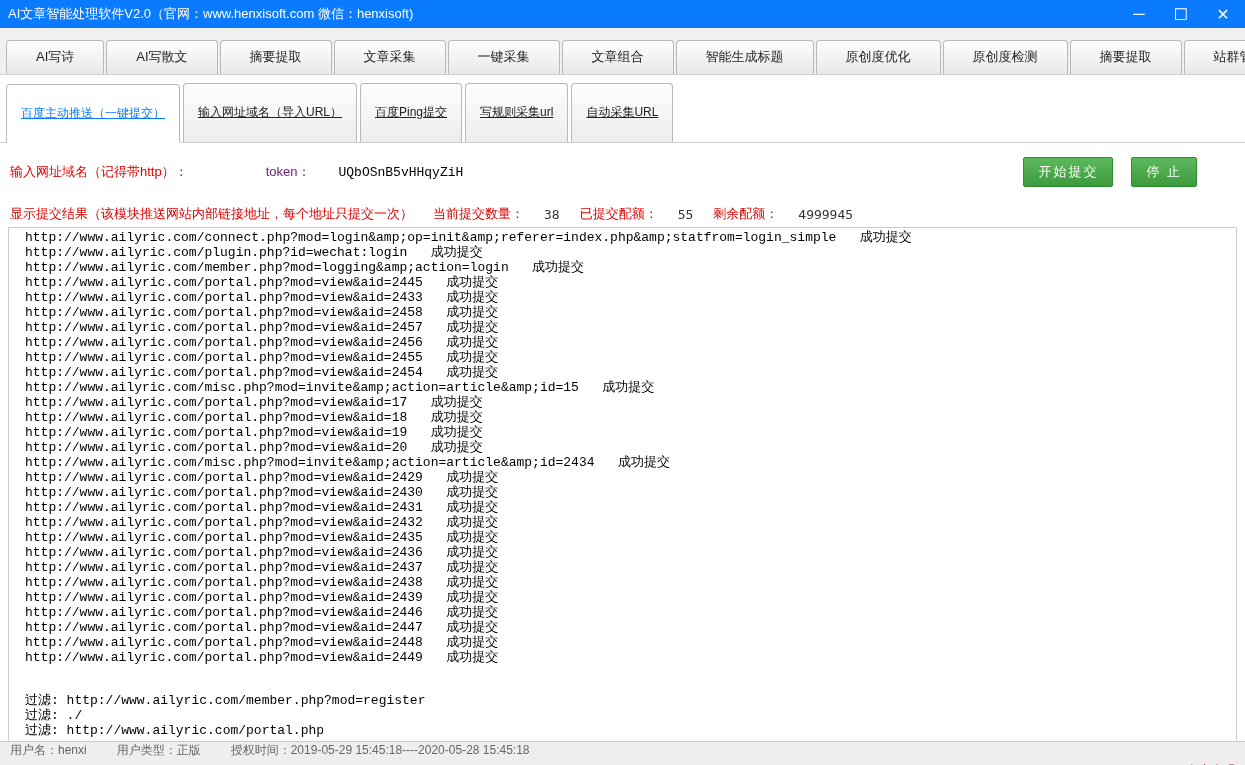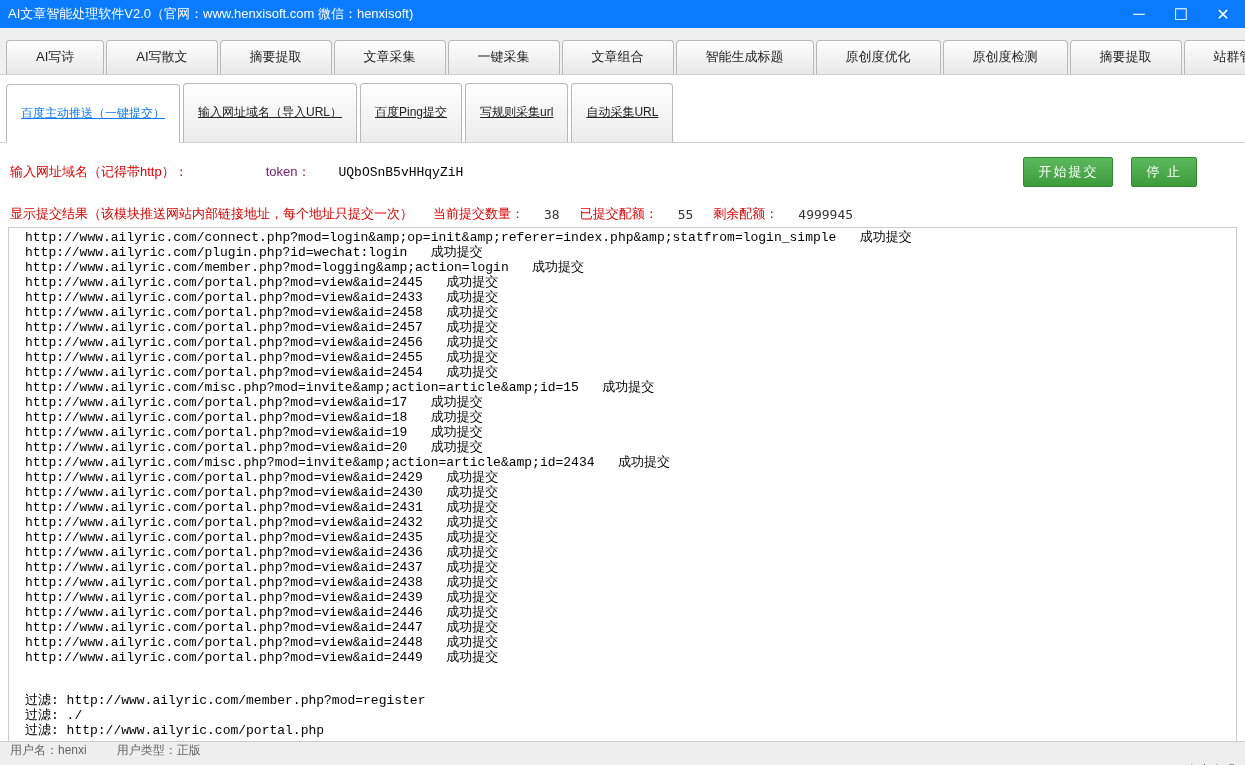--- a/index.html
+++ b/index.html
@@ -206,14 +206,17 @@
 
 <div class="log-area" id="log-area"><div class="log-line">http://www.ailyric.com/connect.php?mod=login&amp;amp;op=init&amp;amp;referer=index.php&amp;amp;statfrom=login_simple   成功提交</div><div class="log-line">http://www.ailyric.com/plugin.php?id=wechat:login   成功提交</div><div class="log-line">http://www.ailyric.com/member.php?mod=logging&amp;amp;action=login   成功提交</div><div class="log-line">http://www.ailyric.com/portal.php?mod=view&amp;aid=2445   成功提交</div><div class="log-line">http://www.ailyric.com/portal.php?mod=view&amp;aid=2433   成功提交</div><div class="log-line">http://www.ailyric.com/portal.php?mod=view&amp;aid=2458   成功提交</div><div class="log-line">http://www.ailyric.com/portal.php?mod=view&amp;aid=2457   成功提交</div><div class="log-line">http://www.ailyric.com/portal.php?mod=view&amp;aid=2456   成功提交</div><div class="log-line">http://www.ailyric.com/portal.php?mod=view&amp;aid=2455   成功提交</div><div class="log-line">http://www.ailyric.com/portal.php?mod=view&amp;aid=2454   成功提交</div><div class="log-line">http://www.ailyric.com/misc.php?mod=invite&amp;amp;action=article&amp;amp;id=15   成功提交</div><div class="log-line">http://www.ailyric.com/portal.php?mod=view&amp;aid=17   成功提交</div><div class="log-line">http://www.ailyric.com/portal.php?mod=view&amp;aid=18   成功提交</div><div class="log-line">http://www.ailyric.com/portal.php?mod=view&amp;aid=19   成功提交</div><div class="log-line">http://www.ailyric.com/portal.php?mod=view&amp;aid=20   成功提交</div><div class="log-line">http://www.ailyric.com/misc.php?mod=invite&amp;amp;action=article&amp;amp;id=2434   成功提交</div><div class="log-line">http://www.ailyric.com/portal.php?mod=view&amp;aid=2429   成功提交</div><div class="log-line">http://www.ailyric.com/portal.php?mod=view&amp;aid=2430   成功提交</div><div class="log-line">http://www.ailyric.com/portal.php?mod=view&amp;aid=2431   成功提交</div><div class="log-line">http://www.ailyric.com/portal.php?mod=view&amp;aid=2432   成功提交</div><div class="log-line">http://www.ailyric.com/portal.php?mod=view&amp;aid=2435   成功提交</div><div class="log-line">http://www.ailyric.com/portal.php?mod=view&amp;aid=2436   成功提交</div><div class="log-line">http://www.ailyric.com/portal.php?mod=view&amp;aid=2437   成功提交</div><div class="log-line">http://www.ailyric.com/portal.php?mod=view&amp;aid=2438   成功提交</div><div class="log-line">http://www.ailyric.com/portal.php?mod=view&amp;aid=2439   成功提交</div><div class="log-line">http://www.ailyric.com/portal.php?mod=view&amp;aid=2446   成功提交</div><div class="log-line">http://www.ailyric.com/portal.php?mod=view&amp;aid=2447   成功提交</div><div class="log-line">http://www.ailyric.com/portal.php?mod=view&amp;aid=2448   成功提交</div><div class="log-line">http://www.ailyric.com/portal.php?mod=view&amp;aid=2449   成功提交</div><div class="log-gap"></div><div class="log-line">过滤: http://www.ailyric.com/member.php?mod=register</div><div class="log-line">过滤: ./</div><div class="log-line">过滤: http://www.ailyric.com/portal.php</div></div>
 
 <div class="statusbar">
   <span class="sb-item">
     <span>用户名：</span><span>henxi</span>
   </span>
   <span class="sb-item">
     <span>用户类型：</span><span>正版</span>
   </span>
+  <span class="sb-item">
+    <span>授权时间：</span><span>2019-05-29 15:45:18----2020-05-28 15:45:18</span>
+  </span>
   <a class="sb-link">免责声明</a>
 </div>
 
 </body></html>

